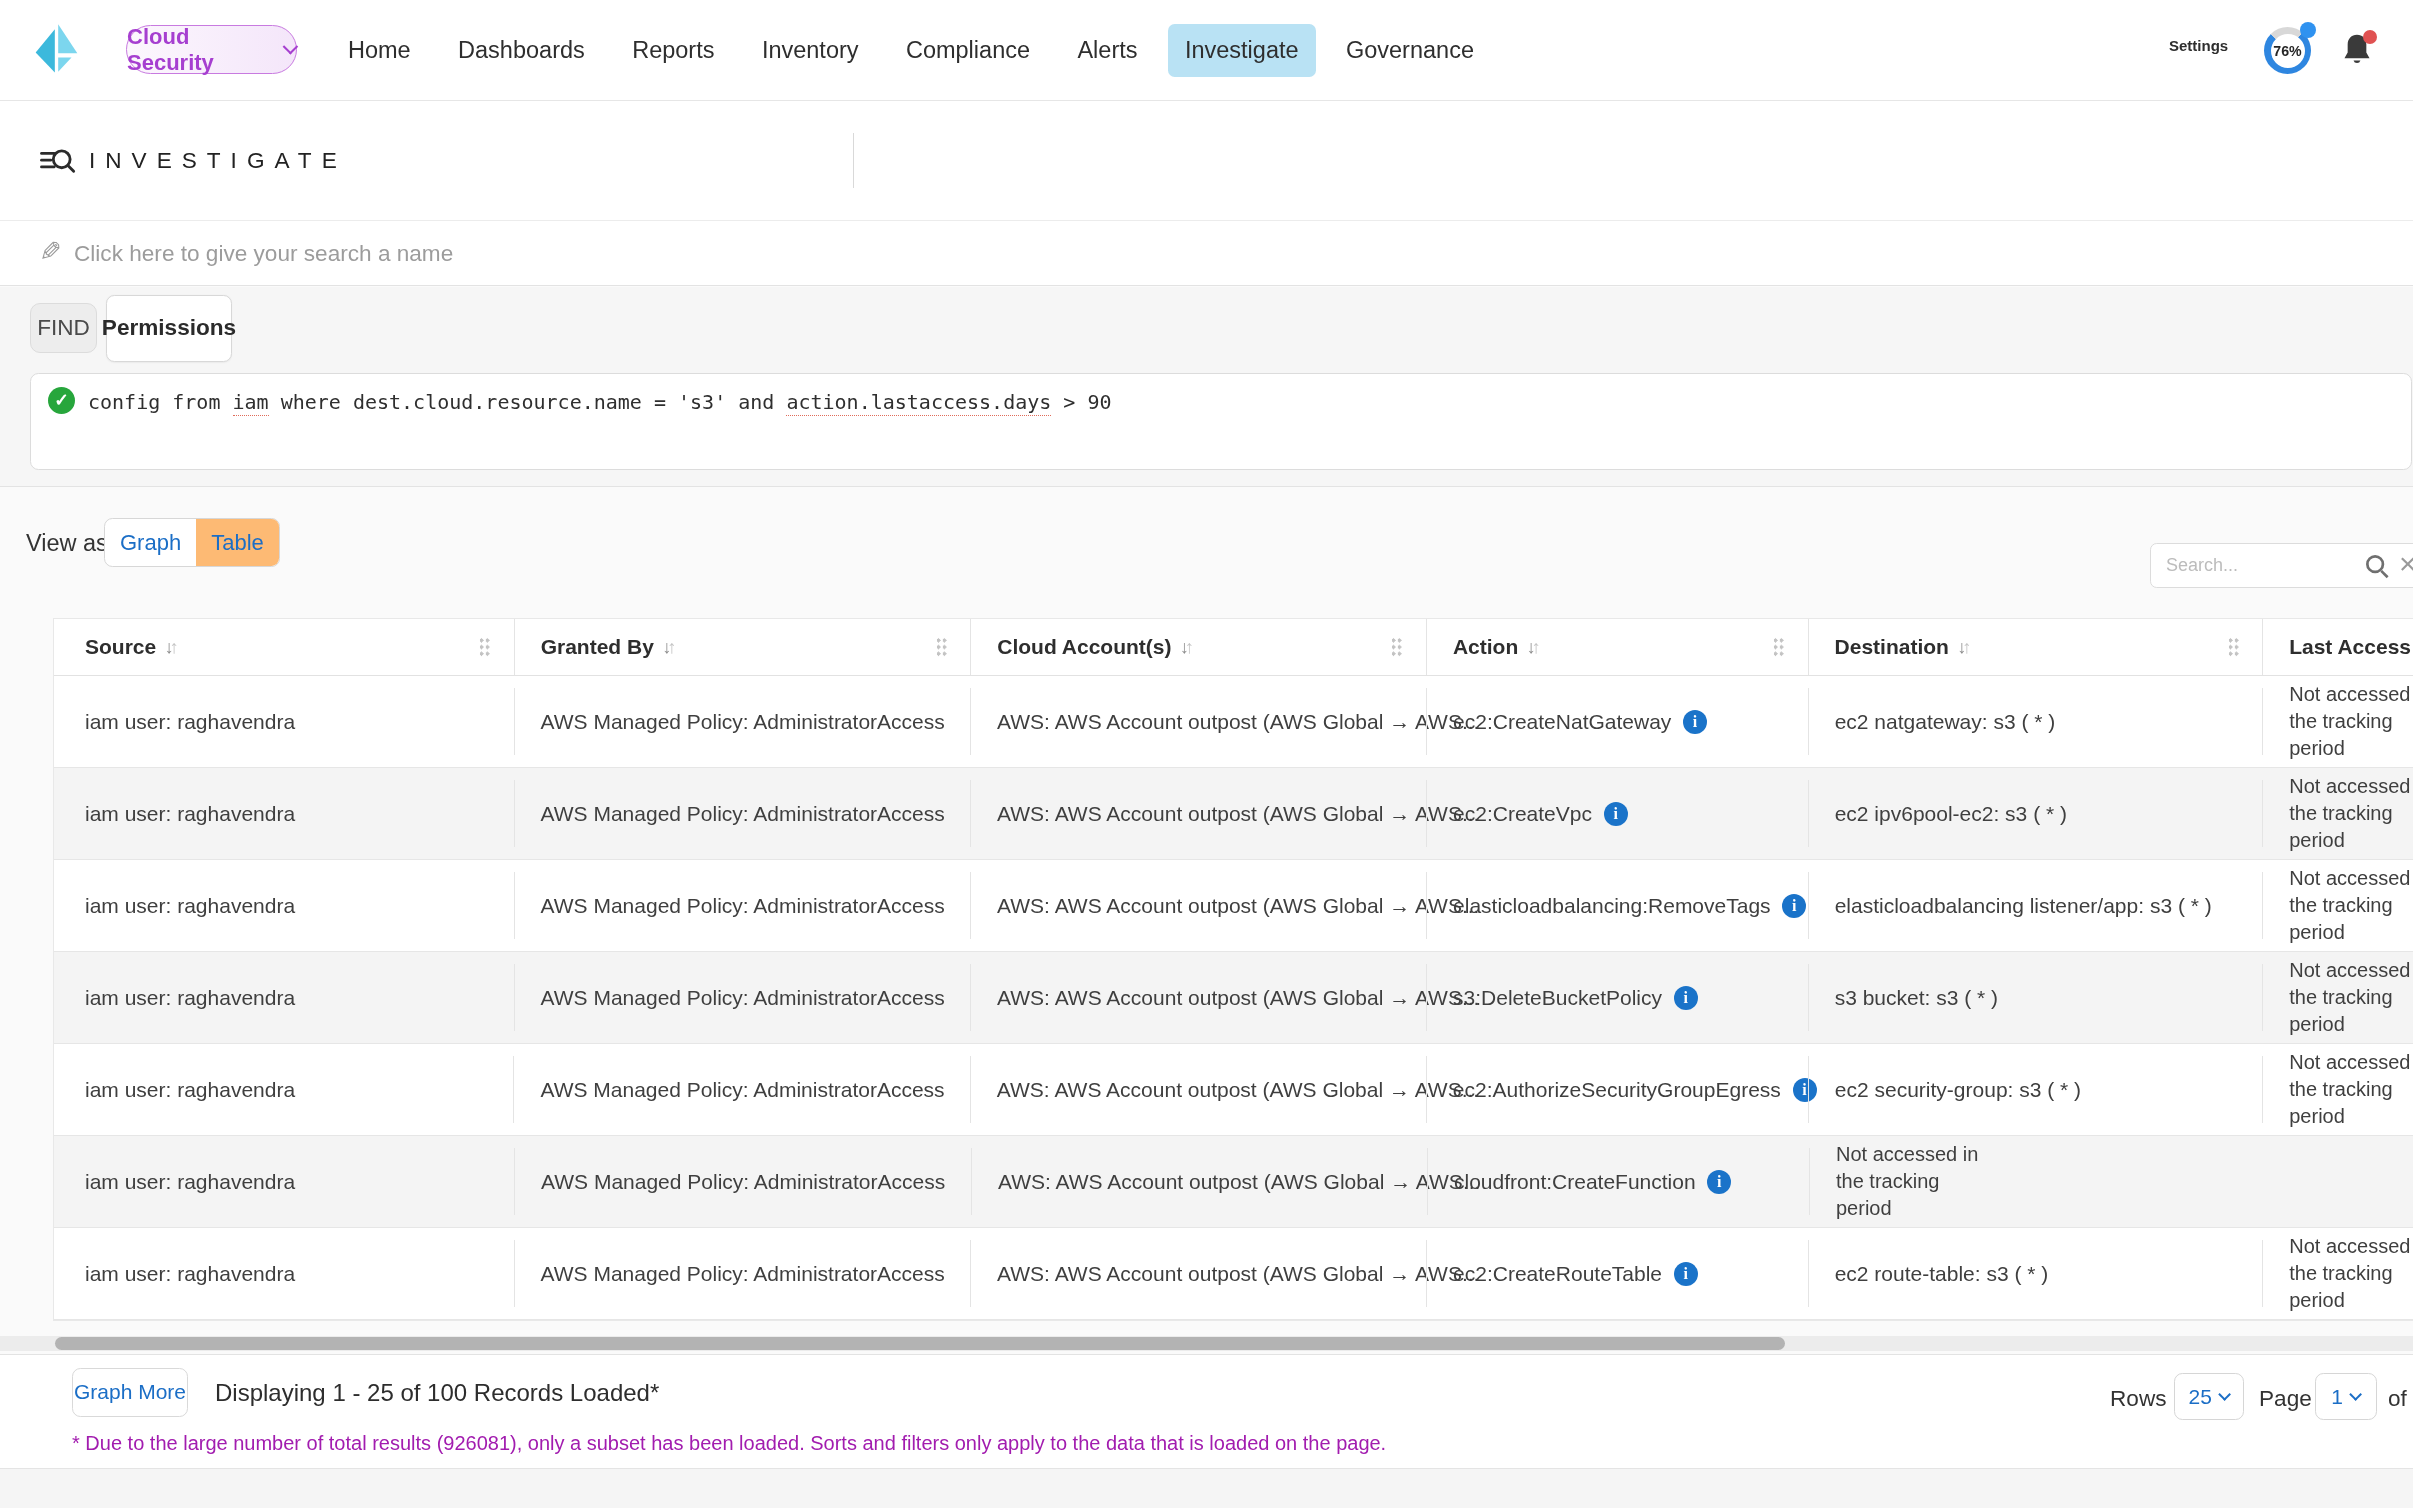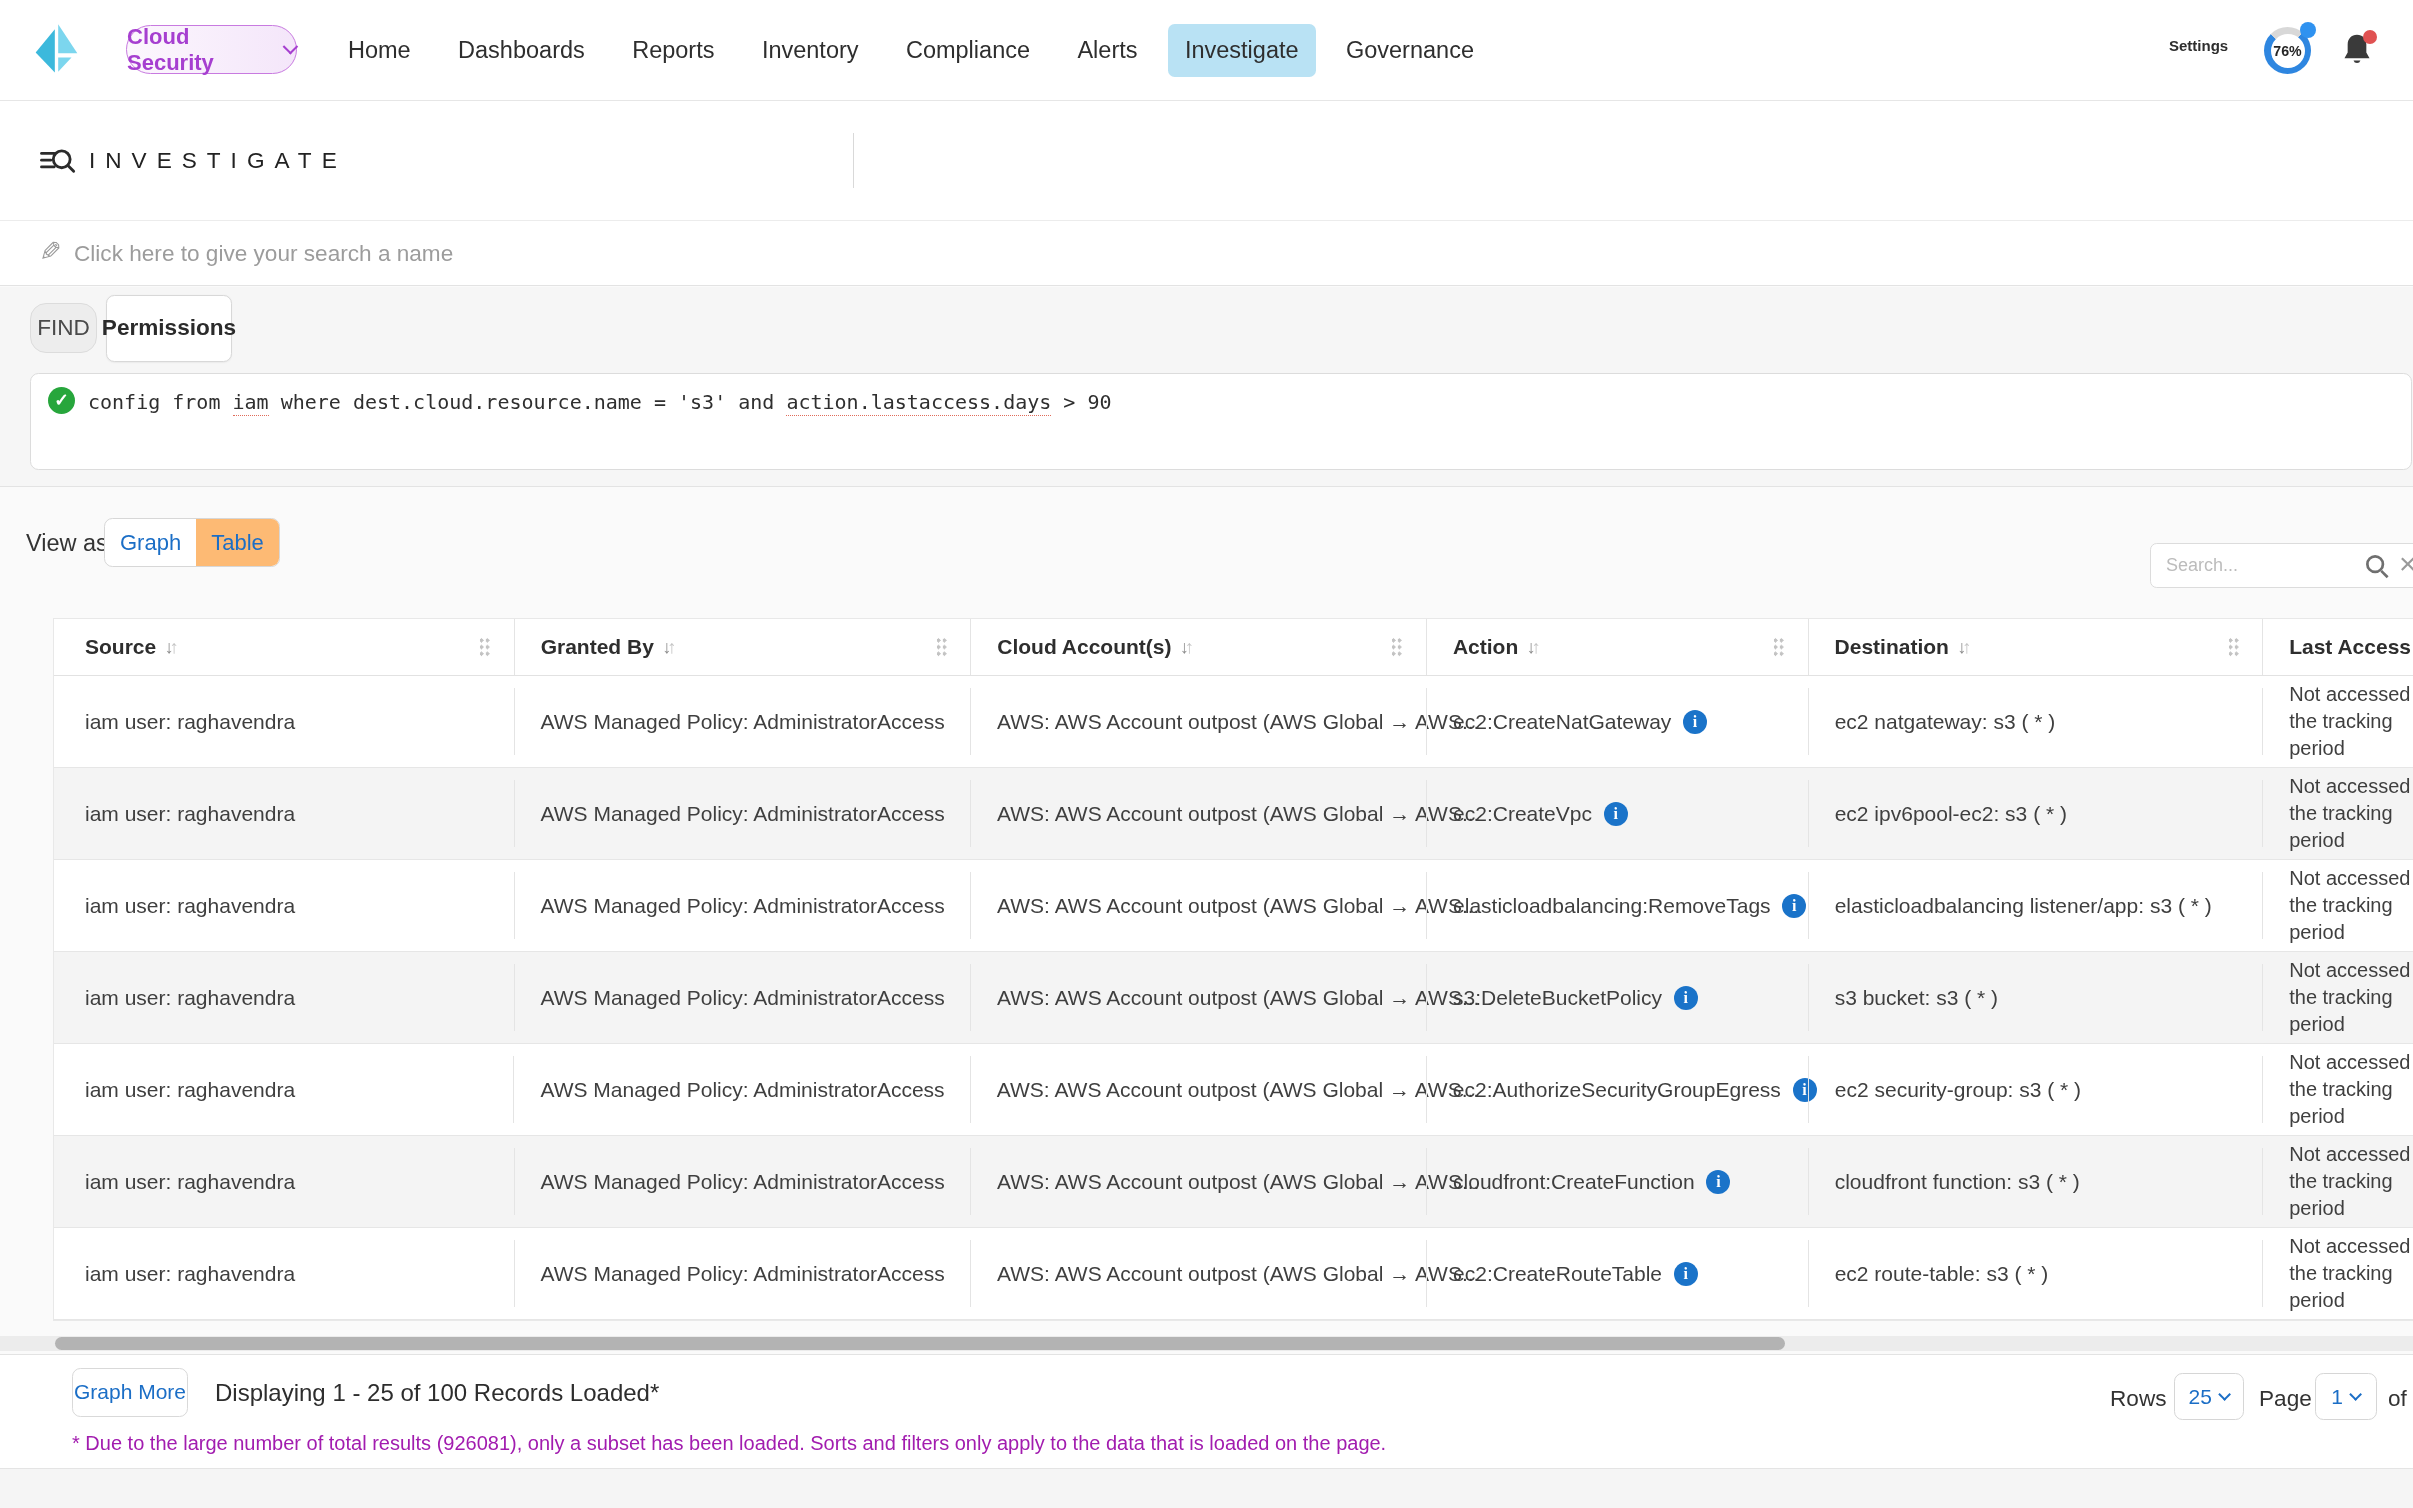--- a/index.html
+++ b/index.html
@@ -34,21 +34,21 @@
 .inv-tab{padding:13.4px 18.4px;border-radius:6.7px;cursor:pointer;white-space:nowrap}
 .inv-tab.active{background:#e9f3fb;font-weight:700}
 
 
 .namebar{position:absolute;left:0;top:220px;width:2413px;height:66px;background:#fff;border-top:0.8px solid #ececec;border-bottom:0.8px solid #e3e3e3;cursor:text}
 .pen{position:absolute;left:39px;top:15px;font-size:27px;color:#9a9a9a;transform:scaleX(-1)}
 .name-ph{position:absolute;left:74px;top:20px;font-size:22.6px;color:#9c9c9c}
 
 
 .qsec{position:absolute;left:0;top:287px;width:2413px;height:200px;background:#f6f6f6;border-bottom:0.8px solid #e3e3e3}
-.find{position:absolute;left:30px;top:16px;width:67px;height:50px;background:#ededed;border:0.8px solid #dcdcdc;border-radius:16px;
+.find{position:absolute;left:30px;top:16px;width:67px;height:50px;background:#ededed;border:0.8px solid #dcdcdc;border-radius:10px;
   display:flex;align-items:center;justify-content:center;font-size:22.6px;color:#4a4a4a}
 .perm{position:absolute;left:106px;top:7.5px;width:126px;height:67px;background:#fff;border:0.8px solid #d8d8d8;border-radius:8.4px;
   display:flex;align-items:center;justify-content:center;font-size:22.6px;font-weight:700;color:#2b2b2b;cursor:pointer;box-shadow:0 0.8px 1.7px rgba(0,0,0,.05)}
 .qcard{position:absolute;left:30px;top:86px;width:2382px;height:97px;background:#fff;border:0.8px solid #dcdcdc;border-radius:8.4px;cursor:text}
 .qcheck{position:absolute;left:17px;top:13.4px;width:27px;height:27px;border-radius:50%;background:#27a63c;color:#fff;
   display:flex;align-items:center;justify-content:center;font-size:17.6px;font-weight:700}
 .qtext{position:absolute;left:57px;top:16px;font-family:"DejaVu Sans Mono",monospace;font-size:20px;color:#2f2f2f;white-space:pre}
 .qtext .sq{border-bottom:1.7px dotted #e06c5a;padding-bottom:0.8px}
 
 
@@ -292,21 +292,20 @@
   </div>
 
   <div class="trow alt">
     <div class="cell first c1 nowrap">iam user: raghavendra</div>
     <div class="cell c2 nowrap">AWS Managed Policy: AdministratorAccess</div>
     <div class="cell c3 nowrap">AWS: AWS Account outpost (AWS Global → AWS...</div>
     <div class="cell c4 nowrap">
             <span class="atxt">cloudfront:CreateFunction</span>
             <span class="info">i</span>
           </div>
-    <div class="cell c5 nowrap">cloudfront function: s3 ( * )</div>
     <div class="cell c6">
             <span class="la-text">Not accessed in the tracking period</span>
           </div>
   </div>
 
   <div class="trow">
     <div class="cell first c1 nowrap">iam user: raghavendra</div>
     <div class="cell c2 nowrap">AWS Managed Policy: AdministratorAccess</div>
     <div class="cell c3 nowrap">AWS: AWS Account outpost (AWS Global → AWS...</div>
     <div class="cell c4 nowrap">

